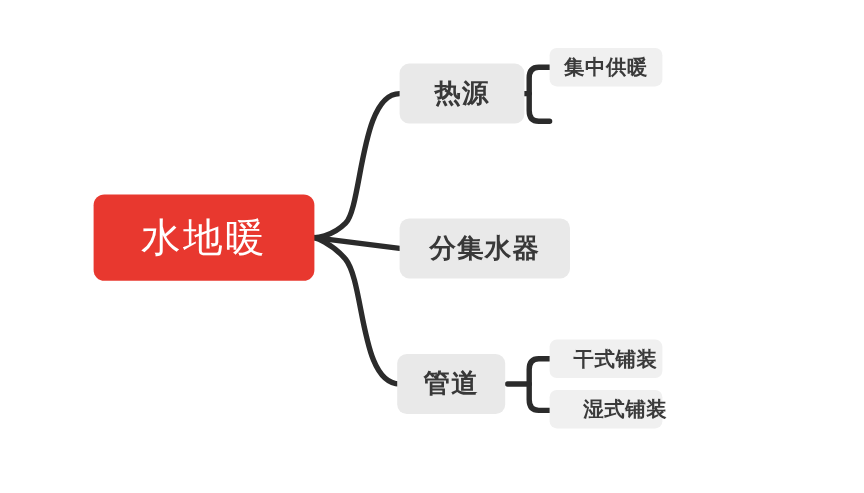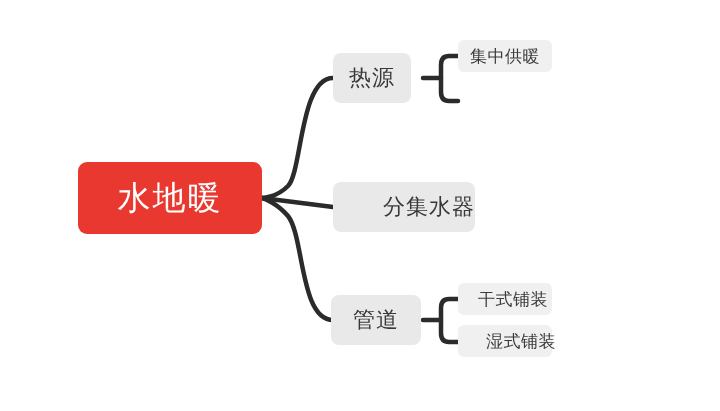--- a/index.html
+++ b/index.html
@@ -24,20 +24,21 @@
     width: 720px;
     height: 411px;
   }
   .node {
     position: absolute;
     display: flex;
     align-items: center;
     justify-content: center;
     box-sizing: border-box;
     white-space: nowrap;
+    font-weight: bold;
   }
   .node-root {
     left: 78px;
     top: 162px;
     width: 184px;
     height: 72px;
     background: #e8382f;
     border-radius: 9px;
     color: #ffffff;
     font-size: 33px;
@@ -49,27 +50,26 @@
     background: #e9e9e9;
     border-radius: 8px;
     color: #383838;
     font-size: 22px;
     letter-spacing: 1px;
     height: 50px;
   }
   .node-heat {
     left: 333px;
     top: 53px;
-    width: 78px;
+    width: 104px;
   }
   .node-manifold {
     left: 333px;
     top: 182px;
     width: 142px;
-    justify-content: flex-end;
   }
   .node-pipe {
     left: 331px;
     top: 295px;
     width: 90px;
   }
   .node-l2 {
     background: #f0f0f0;
     border-radius: 6px;
     color: #3a3a3a;

